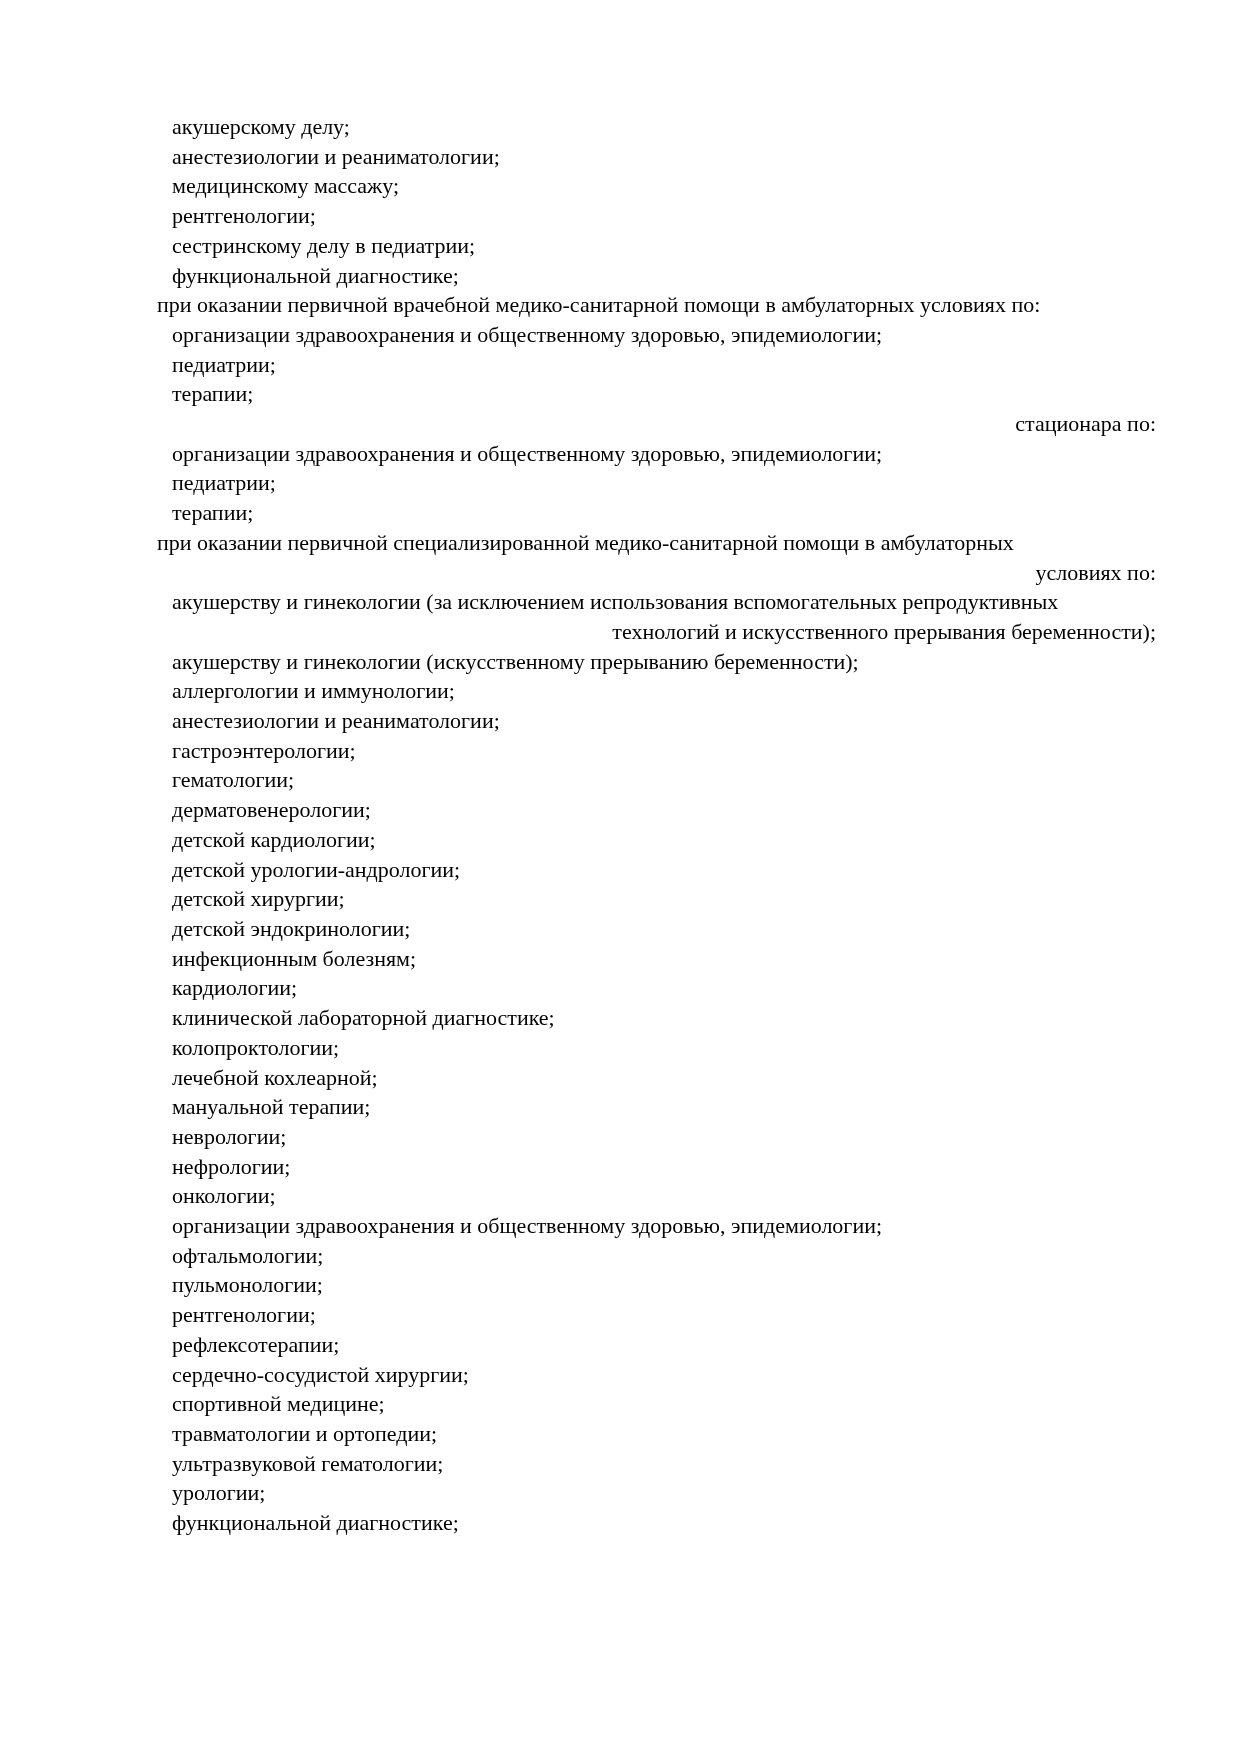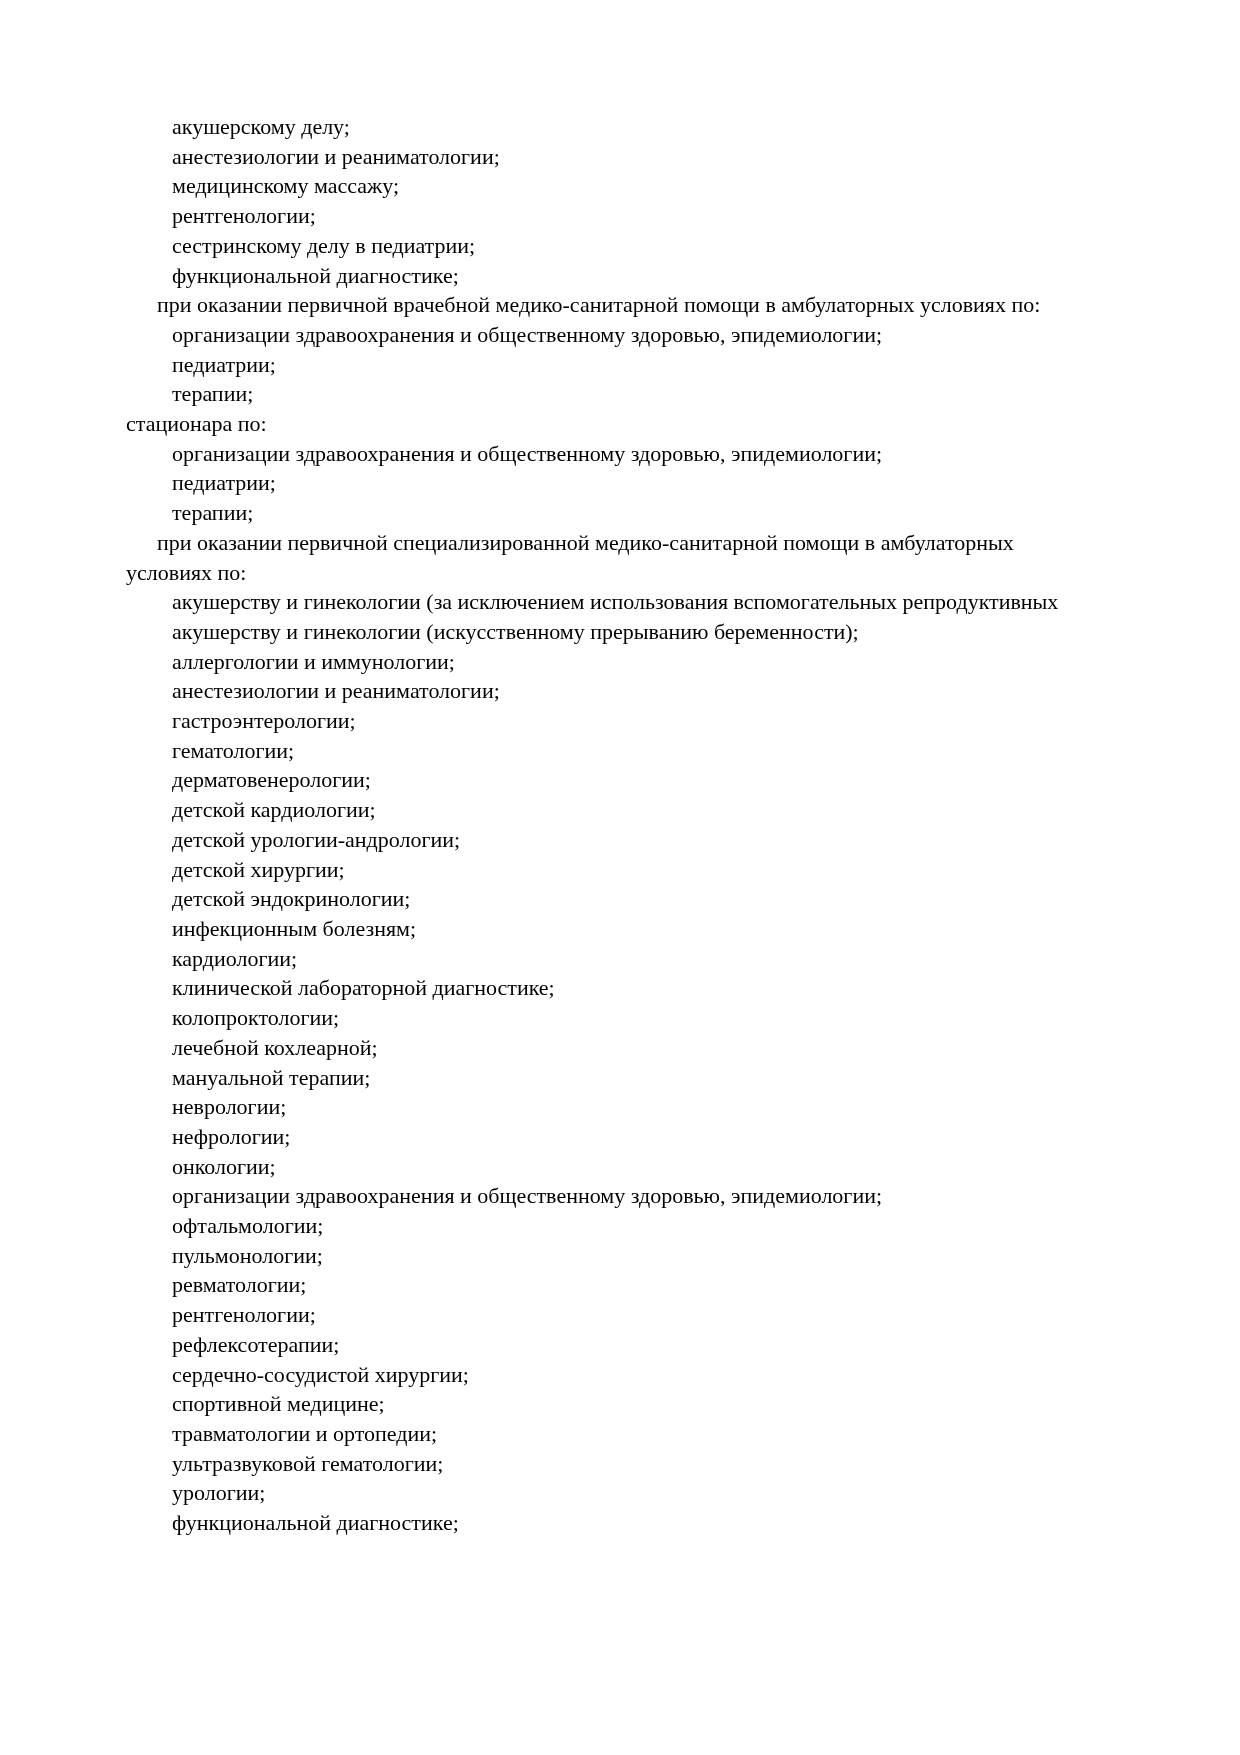--- a/index.html
+++ b/index.html
@@ -22,21 +22,21 @@
     position: absolute;
     left: 126px;
     top: 112px;
     width: 1030px;
   }
   .line {
     white-space: pre;
   }
   .line.item { padding-left: 46px; }  
   .line.para { padding-left: 31px; }  
-  .line.cont { padding-left: 0;    }  
+  .line.cont { padding-left: 0; text-align: right;    }  
 </style>
 </head>
 <body>
 
 <div class="page">
   <div class="text-block">
       <div class="line item">акушерскому делу;</div>
       <div class="line item">анестезиологии и реаниматологии;</div>
       <div class="line item">медицинскому массажу;</div>
       <div class="line item">рентгенологии;</div>
@@ -46,20 +46,21 @@
       <div class="line item">организации здравоохранения и общественному здоровью, эпидемиологии;</div>
       <div class="line item">педиатрии;</div>
       <div class="line item">терапии;</div>
       <div class="line cont">стационара по:</div>
       <div class="line item">организации здравоохранения и общественному здоровью, эпидемиологии;</div>
       <div class="line item">педиатрии;</div>
       <div class="line item">терапии;</div>
       <div class="line para">при оказании первичной специализированной медико-санитарной помощи в амбулаторных</div>
       <div class="line cont">условиях по:</div>
       <div class="line item">акушерству и гинекологии (за исключением использования вспомогательных репродуктивных</div>
+      <div class="line cont">технологий и искусственного прерывания беременности);</div>
       <div class="line item">акушерству и гинекологии (искусственному прерыванию беременности);</div>
       <div class="line item">аллергологии и иммунологии;</div>
       <div class="line item">анестезиологии и реаниматологии;</div>
       <div class="line item">гастроэнтерологии;</div>
       <div class="line item">гематологии;</div>
       <div class="line item">дерматовенерологии;</div>
       <div class="line item">детской кардиологии;</div>
       <div class="line item">детской урологии-андрологии;</div>
       <div class="line item">детской хирургии;</div>
       <div class="line item">детской эндокринологии;</div>
@@ -68,21 +69,20 @@
       <div class="line item">клинической лабораторной диагностике;</div>
       <div class="line item">колопроктологии;</div>
       <div class="line item">лечебной кохлеарной;</div>
       <div class="line item">мануальной терапии;</div>
       <div class="line item">неврологии;</div>
       <div class="line item">нефрологии;</div>
       <div class="line item">онкологии;</div>
       <div class="line item">организации здравоохранения и общественному здоровью, эпидемиологии;</div>
       <div class="line item">офтальмологии;</div>
       <div class="line item">пульмонологии;</div>
-      <div class="line item">ревматологии;</div>
       <div class="line item">рентгенологии;</div>
       <div class="line item">рефлексотерапии;</div>
       <div class="line item">сердечно-сосудистой хирургии;</div>
       <div class="line item">спортивной медицине;</div>
       <div class="line item">травматологии и ортопедии;</div>
       <div class="line item">ультразвуковой гематологии;</div>
       <div class="line item">урологии;</div>
       <div class="line item">функциональной диагностике;</div>
     </div>
 </div>

